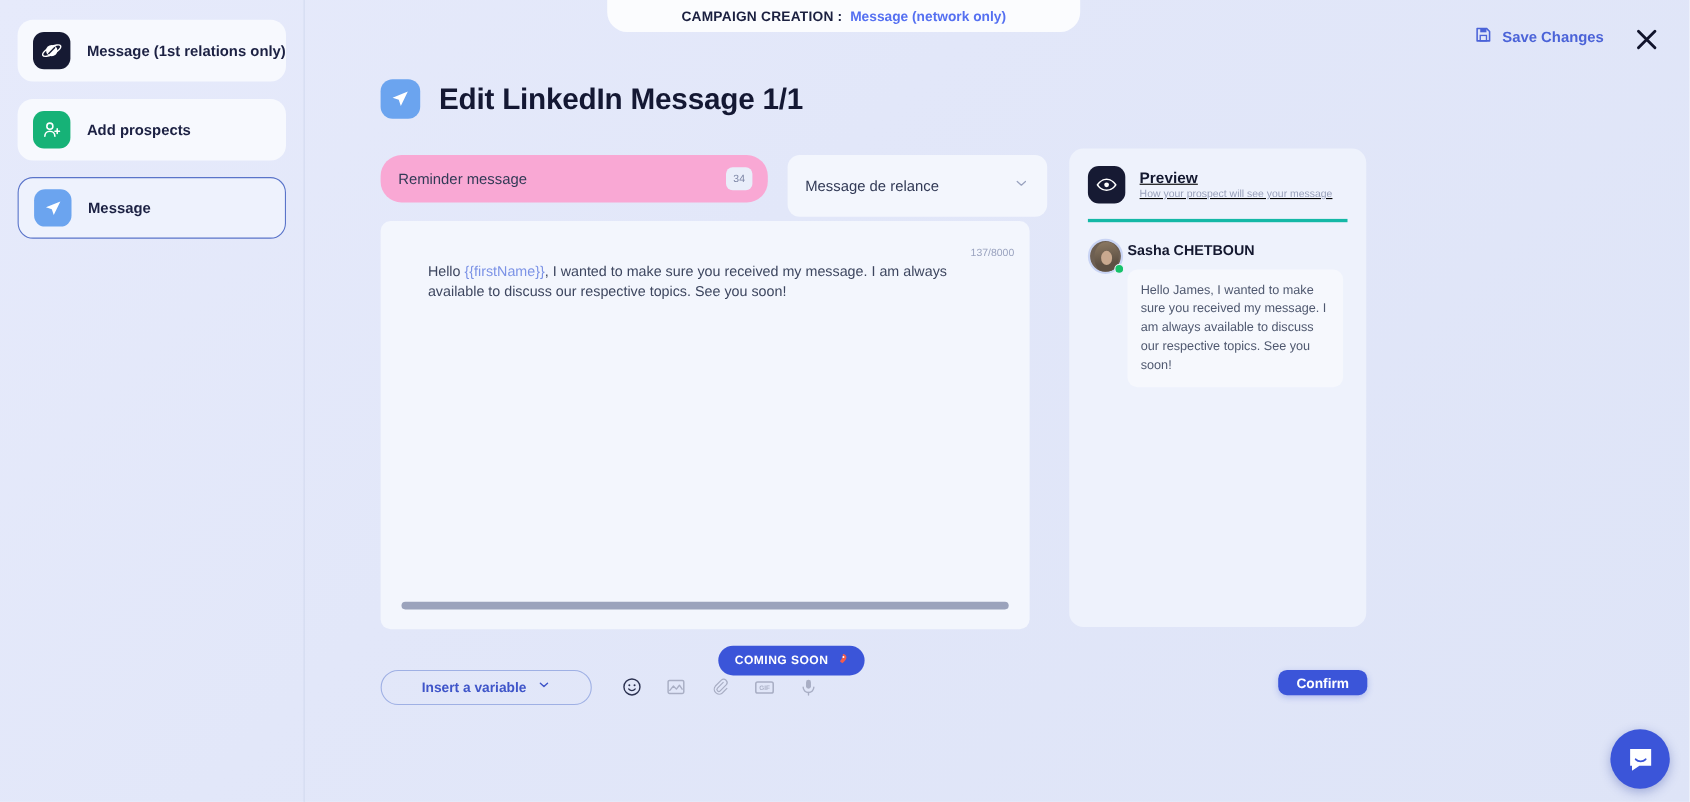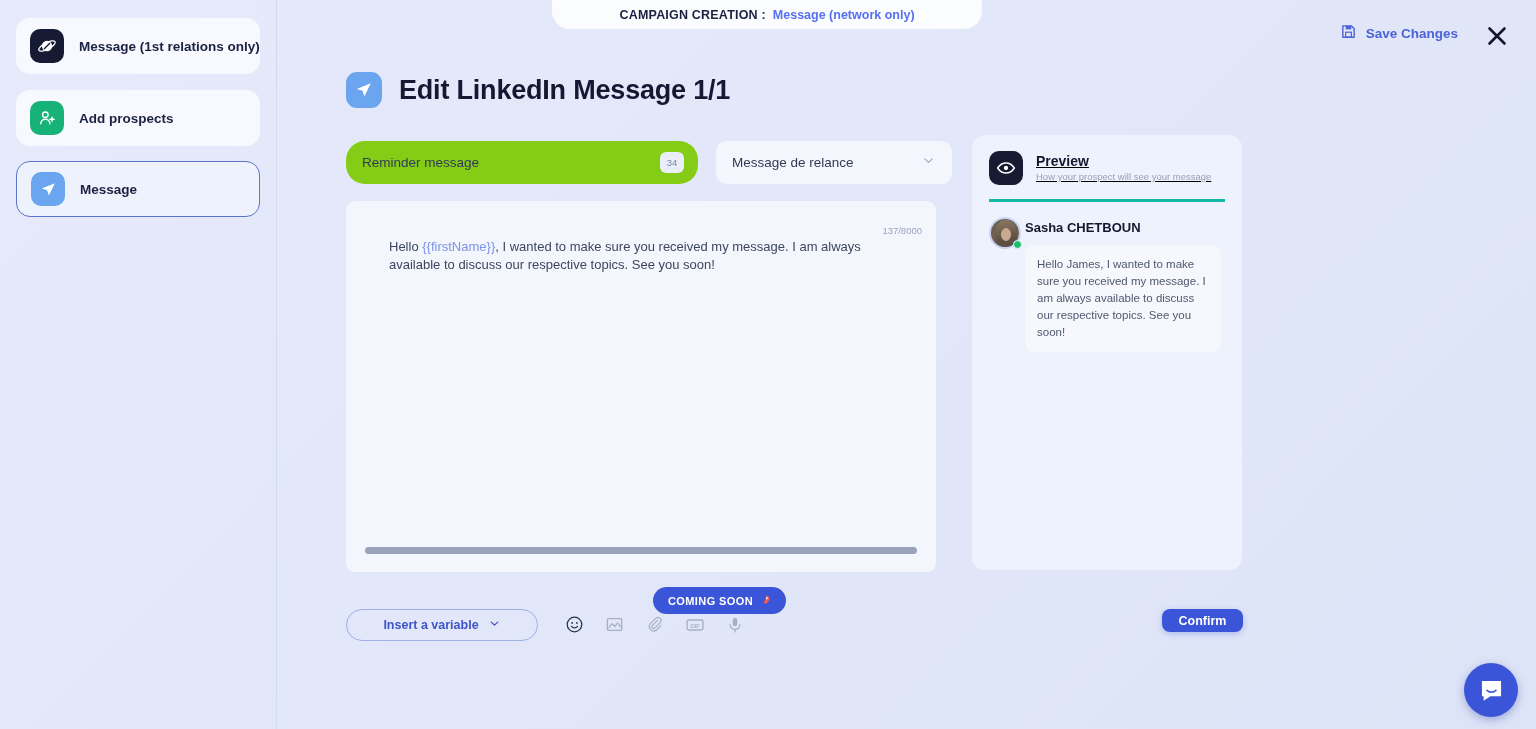--- a/index.html
+++ b/index.html
@@ -148,21 +148,21 @@
     font-weight: 700;
     color: #141833;
     letter-spacing: -.2px;
   }
 
   
   .field-name {
     position: absolute;
     left: 69px; top: 141px;
     width: 352px; height: 43px;
-    background: #84cc16;
+    background: #f9a8d4;
     border-radius: 19px;
     display: flex;
     align-items: center;
     padding: 0 14px 0 16px;
   }
   .field-name .val {
     flex: 1;
     font-size: 13.5px;
     color: #323a56;
   }
@@ -172,21 +172,21 @@
     background: #e9eefa;
     display: flex; align-items: center; justify-content: center;
     font-size: 9.5px;
     color: #7d86a6;
     padding: 0 5px;
   }
 
   .field-select {
     position: absolute;
     left: 439px; top: 141px;
-    width: 236px; height: 43px;
+    width: 236px; height: 56px;
     background: #f3f6fd;
     border-radius: 11px;
     display: flex;
     align-items: center;
     justify-content: space-between;
     padding: 0 16px;
     cursor: pointer;
   }
   .field-select .val {
     font-size: 13.5px;

